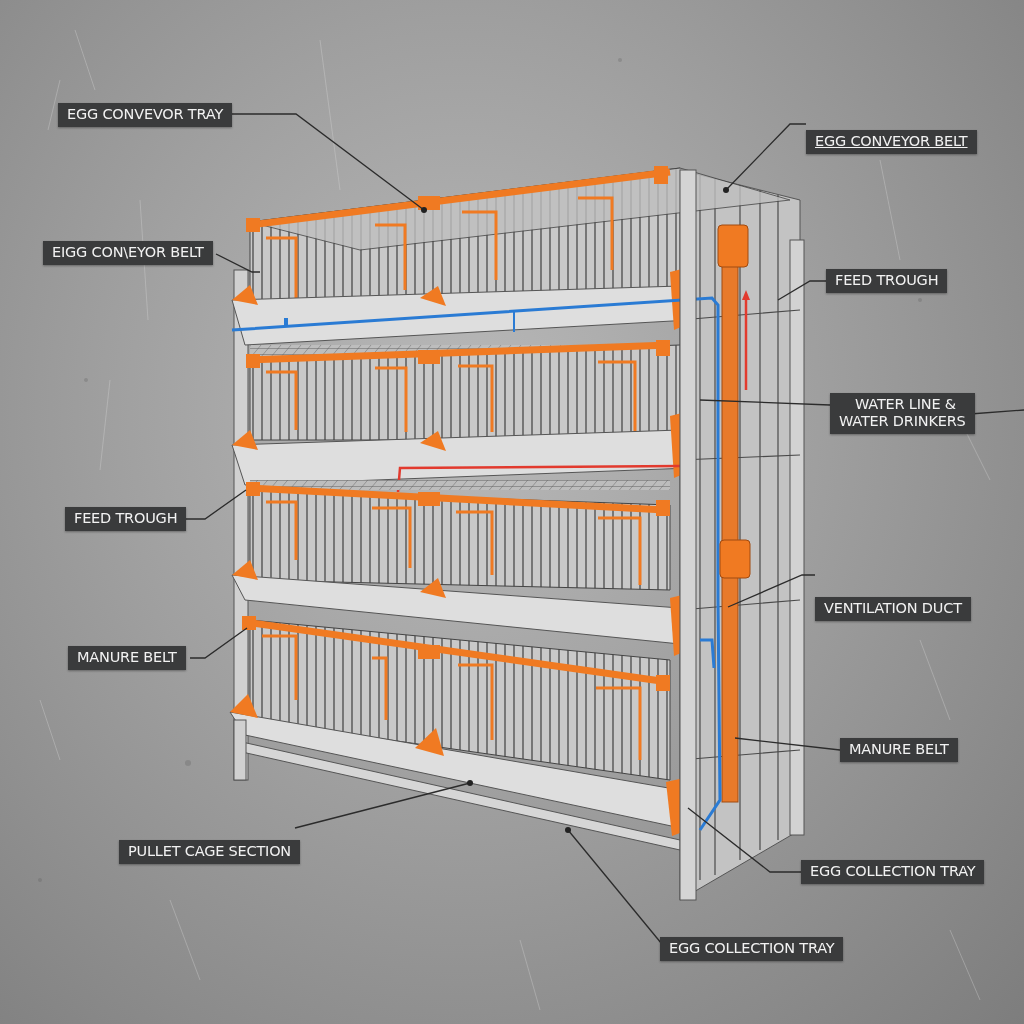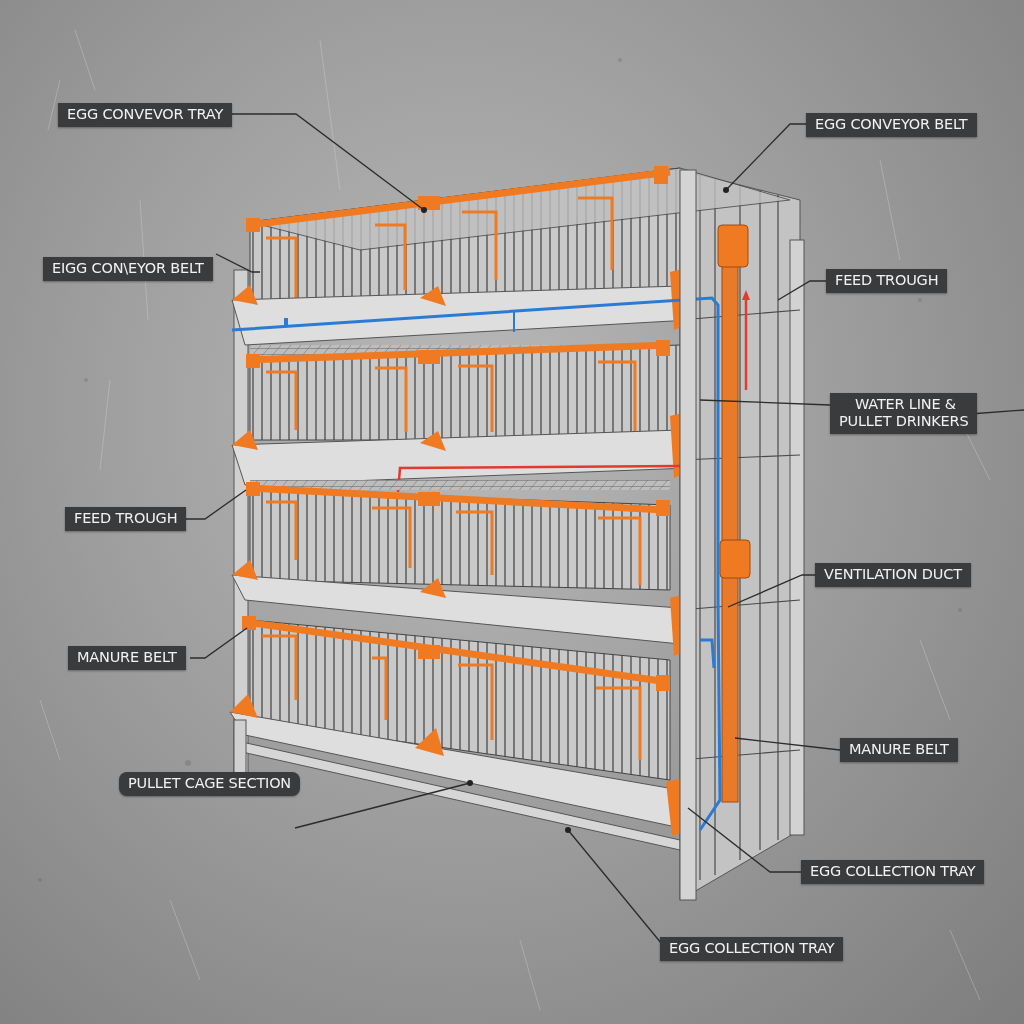--- a/index.html
+++ b/index.html
@@ -199,26 +199,26 @@
   </g>
   <g fill="#222">
     <circle cx="424" cy="210" r="3"></circle>
       <circle cx="726" cy="190" r="3"></circle>
     <circle cx="470" cy="783" r="3"></circle>
       <circle cx="568" cy="830" r="3"></circle>
   </g>
 </svg>
 
 <div class="label" style="left:58px;top:103px;">EGG CONVEVOR TRAY</div>
-<div class="label" style="left:806px;top:113px;">EGG CONVEYOR BELT</div>
-<div class="label" style="left:43px;top:241px;margin-top:16px;">EIGG CON\EYOR BELT</div>
+<div class="label" style="left:806px;top:130px;text-decoration:underline;">EGG CONVEYOR BELT</div>
+<div class="label" style="left:43px;top:241px;">EIGG CON\EYOR BELT</div>
 <div class="label" style="left:826px;top:269px;">FEED TROUGH</div>
 <div class="label multi" style="left:830px;top:393px;">
   <span style="padding-left:4px;margin-left:12px;">WATER LINE &amp;</span>
-  <span>PULLET DRINKERS</span>
+  <span>WATER DRINKERS</span>
 </div>
 <div class="label" style="left:65px;top:507px;">FEED TROUGH</div>
-<div class="label" style="left:815px;top:563px;">VENTILATION DUCT</div>
+<div class="label" style="left:815px;top:597px;">VENTILATION DUCT</div>
 <div class="label" style="left:68px;top:646px;">MANURE BELT</div>
 <div class="label" style="left:840px;top:738px;">MANURE BELT</div>
-<div class="label" style="left:119px;top:772px;border-radius:8px;">PULLET CAGE SECTION</div>
+<div class="label" style="left:119px;top:840px;">PULLET CAGE SECTION</div>
 <div class="label" style="left:801px;top:860px;">EGG COLLECTION TRAY</div>
 <div class="label" style="left:660px;top:937px;">EGG COLLECTION TRAY</div>
 
 </body></html>

